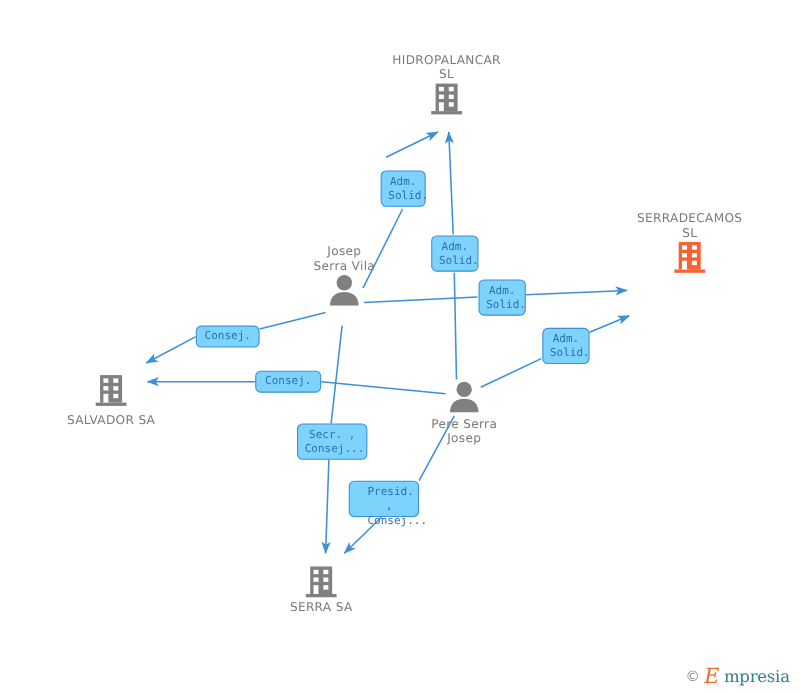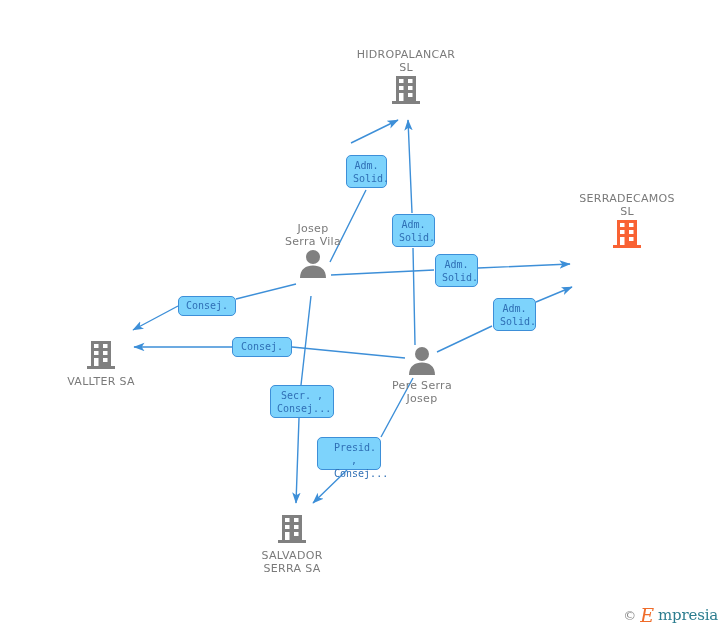--- a/index.html
+++ b/index.html
@@ -145,35 +145,34 @@
     <svg class="icon-wrap" width="30" height="32" viewBox="0 0 30 32">
       <rect x="5" y="2" width="20" height="25" fill="#808080"></rect>
       <rect x="1" y="27" width="28" height="3" fill="#808080"></rect>
       <rect x="8" y="5" width="4.5" height="4" fill="#ffffff"></rect>
       <rect x="17" y="5" width="4.5" height="4" fill="#ffffff"></rect>
       <rect x="8" y="12" width="4.5" height="4" fill="#ffffff"></rect>
       <rect x="17" y="12" width="4.5" height="4" fill="#ffffff"></rect>
       <rect x="8" y="19" width="4.5" height="8" fill="#ffffff"></rect>
       <rect x="17" y="19" width="4.5" height="4" fill="#ffffff"></rect>
     </svg>
-    <div class="node-label" style="margin-top:4px;">VALLTER SA</div>
+    <div class="node-label" style="margin-top:4px;">SALVADOR SA</div>
   </div>
 
   <div class="node" style="left:212px; top:513px; width:160px;">
     <svg class="icon-wrap" width="30" height="32" viewBox="0 0 30 32">
       <rect x="5" y="2" width="20" height="25" fill="#808080"></rect>
       <rect x="1" y="27" width="28" height="3" fill="#808080"></rect>
       <rect x="8" y="5" width="4.5" height="4" fill="#ffffff"></rect>
       <rect x="17" y="5" width="4.5" height="4" fill="#ffffff"></rect>
       <rect x="8" y="12" width="4.5" height="4" fill="#ffffff"></rect>
       <rect x="17" y="12" width="4.5" height="4" fill="#ffffff"></rect>
       <rect x="8" y="19" width="4.5" height="8" fill="#ffffff"></rect>
       <rect x="17" y="19" width="4.5" height="4" fill="#ffffff"></rect>
     </svg>
-    <div class="node-label" style="margin-top:4px;">SALVADOR</div>
     <div class="node-label">SERRA SA</div>
   </div>
 
   <div class="node" style="left:233px; top:222px; width:160px;">
     <div class="node-label">Josep</div>
     <div class="node-label">Serra Vila</div>
     <svg class="icon-wrap" width="30" height="30" viewBox="0 0 30 30">
       <circle cx="15" cy="9" r="7" fill="#808080"></circle>
       <path d="M2,30 C2,21 8,17.5 15,17.5 C22,17.5 28,21 28,30 Z" fill="#808080"></path>
     </svg>

